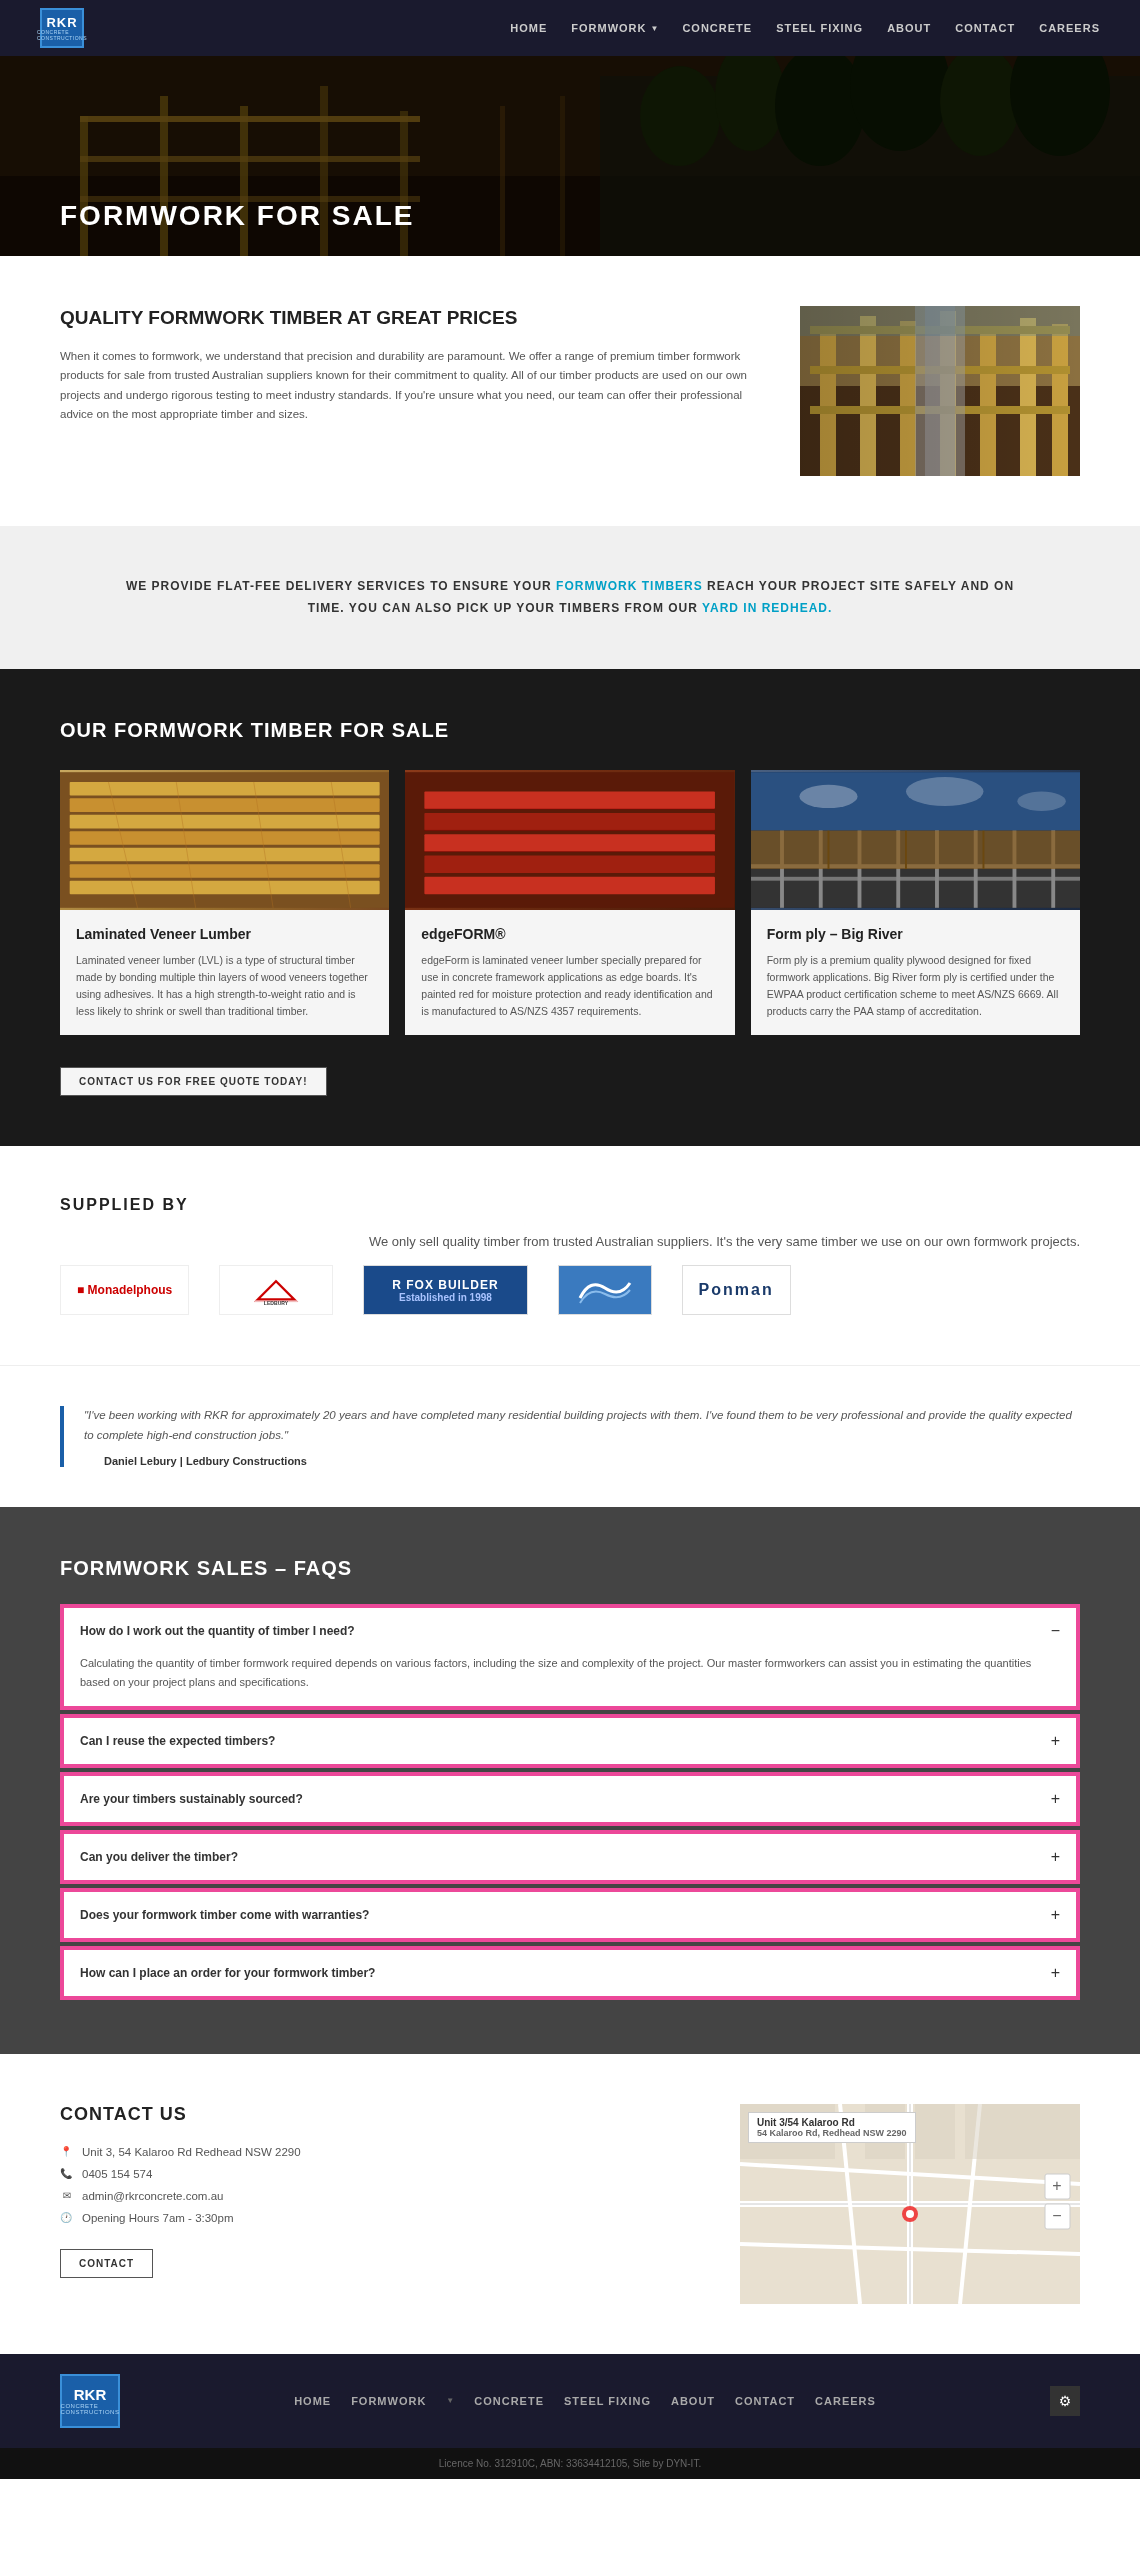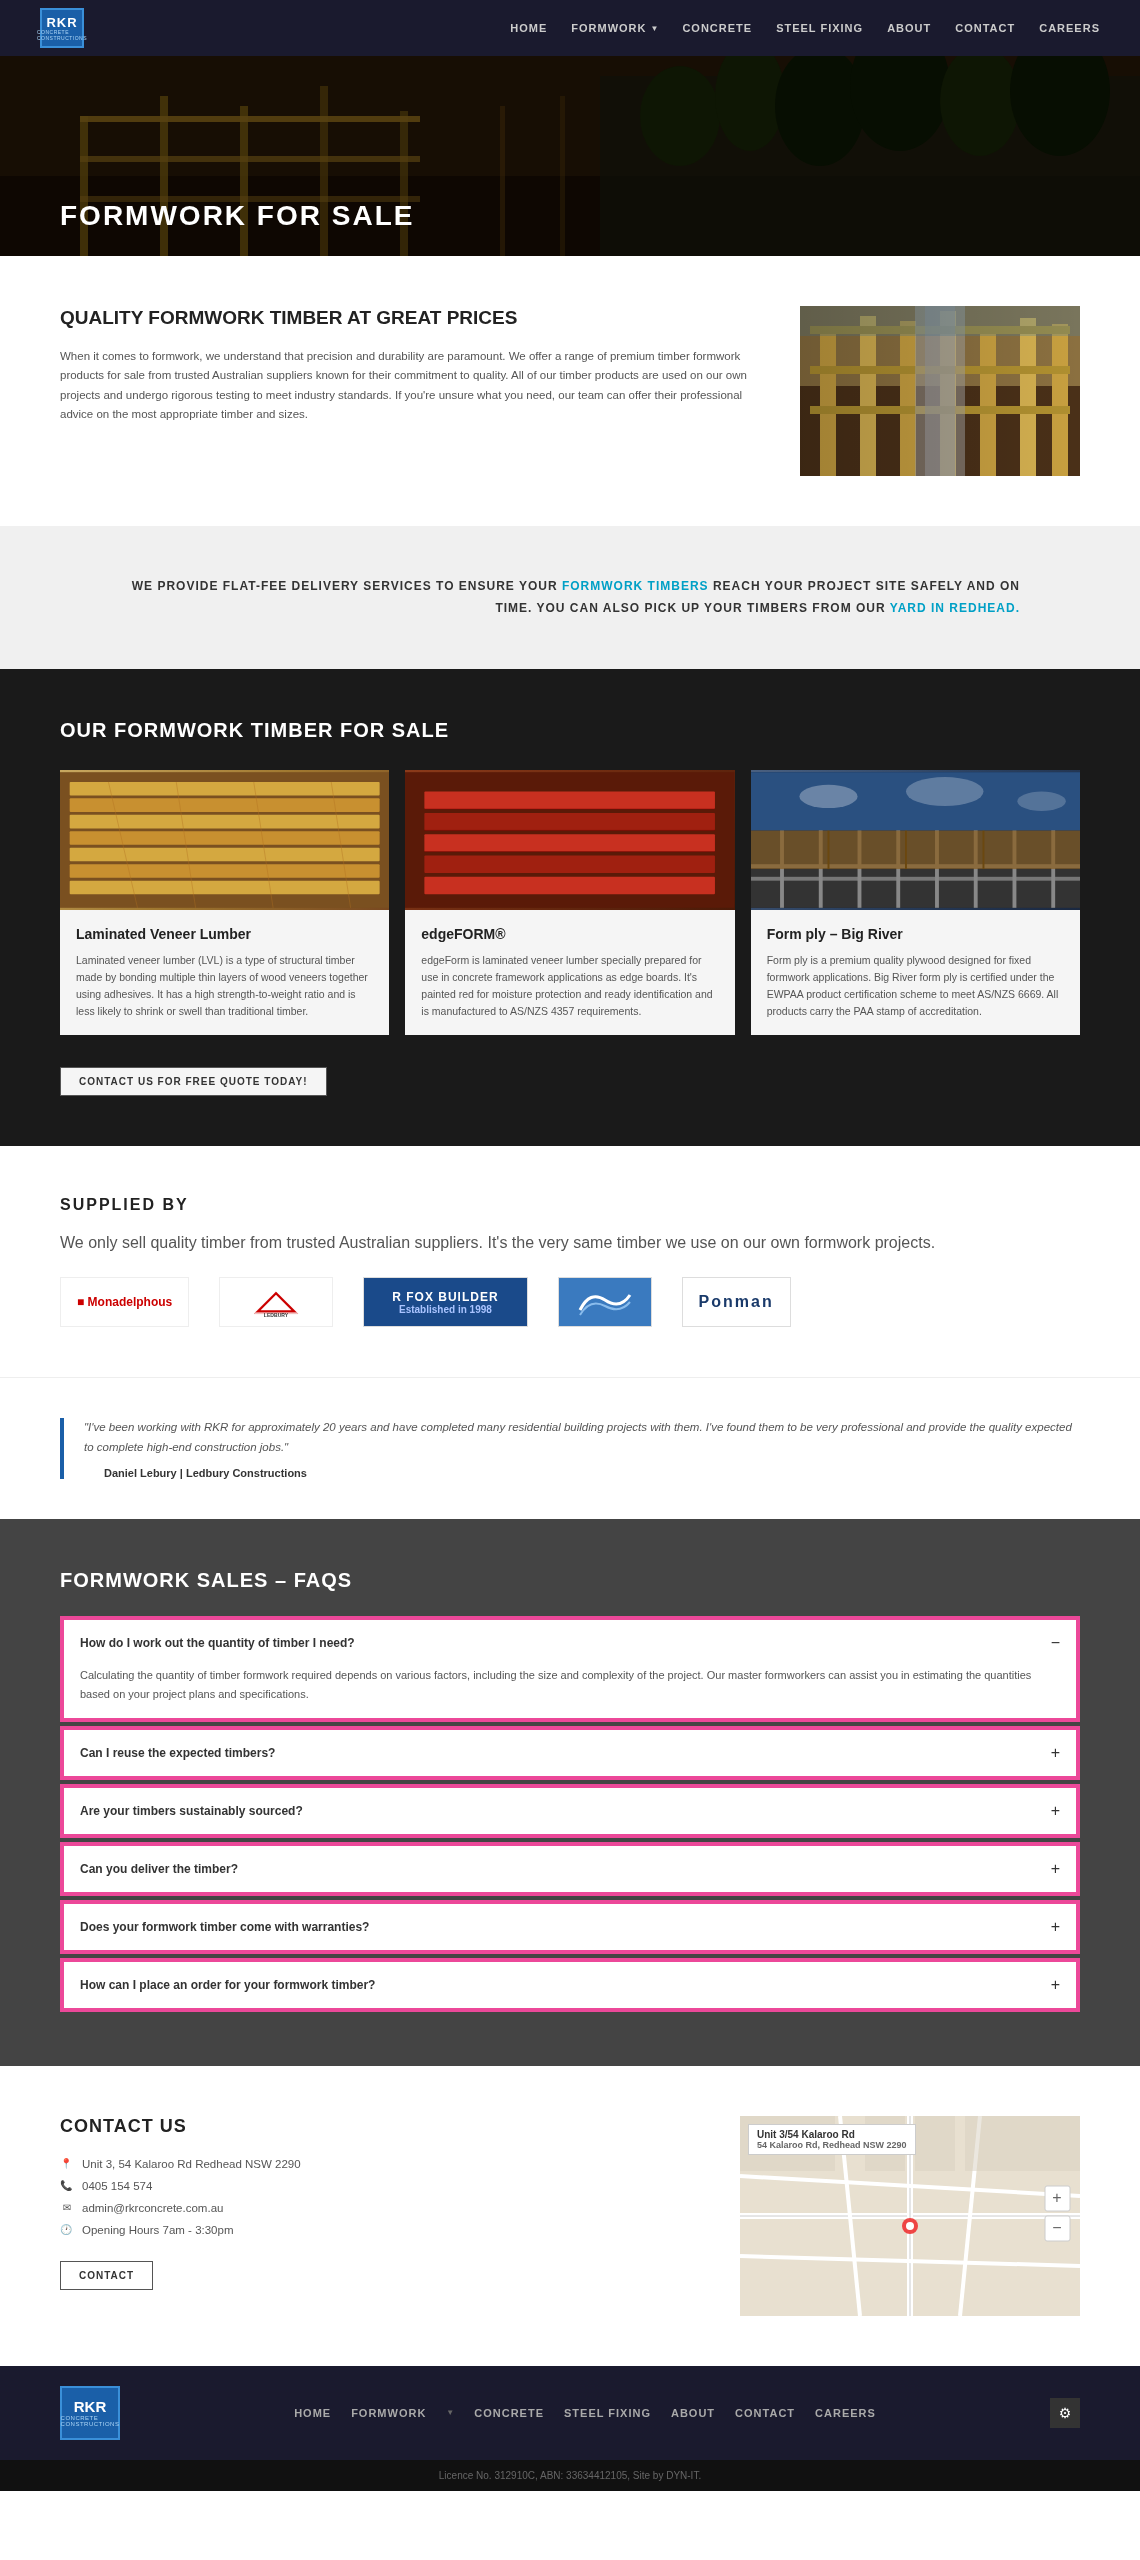--- a/index.html
+++ b/index.html
@@ -130,21 +130,21 @@
     .quality-image-overlay {
       position: absolute;
       top: 0; left: 0; right: 0; bottom: 0;
       background: linear-gradient(to right, rgba(0,0,0,0.2) 0%, rgba(0,0,0,0) 100%);
     }
 
     
     .delivery-banner {
       background: #f0f0f0;
       padding: 50px 120px;
-      text-align: right;
+      text-align: center;
     }
     .delivery-banner p {
       font-size: 12px;
       font-weight: 700;
       text-transform: uppercase;
       letter-spacing: 1px;
       color: #333;
       line-height: 1.8;
     }
     .delivery-banner .highlight {
@@ -227,23 +227,24 @@
     }
     .supplied-section h2 {
       font-size: 16px;
       font-weight: 900;
       text-transform: uppercase;
       color: #222;
       margin-bottom: 20px;
       letter-spacing: 2px;
     }
     .supplied-section .sub-text {
-      font-size: 16px;
+      font-size: 13px;
       color: #555;
-      margin-bottom: 25px;
+      margin-bottom: 16px;
+      text-align: right;
     }
     .suppliers-logos {
       display: flex;
       align-items: center;
       gap: 30px;
     }
     .supplier-logo {
       display: flex;
       align-items: center;
       justify-content: center;

